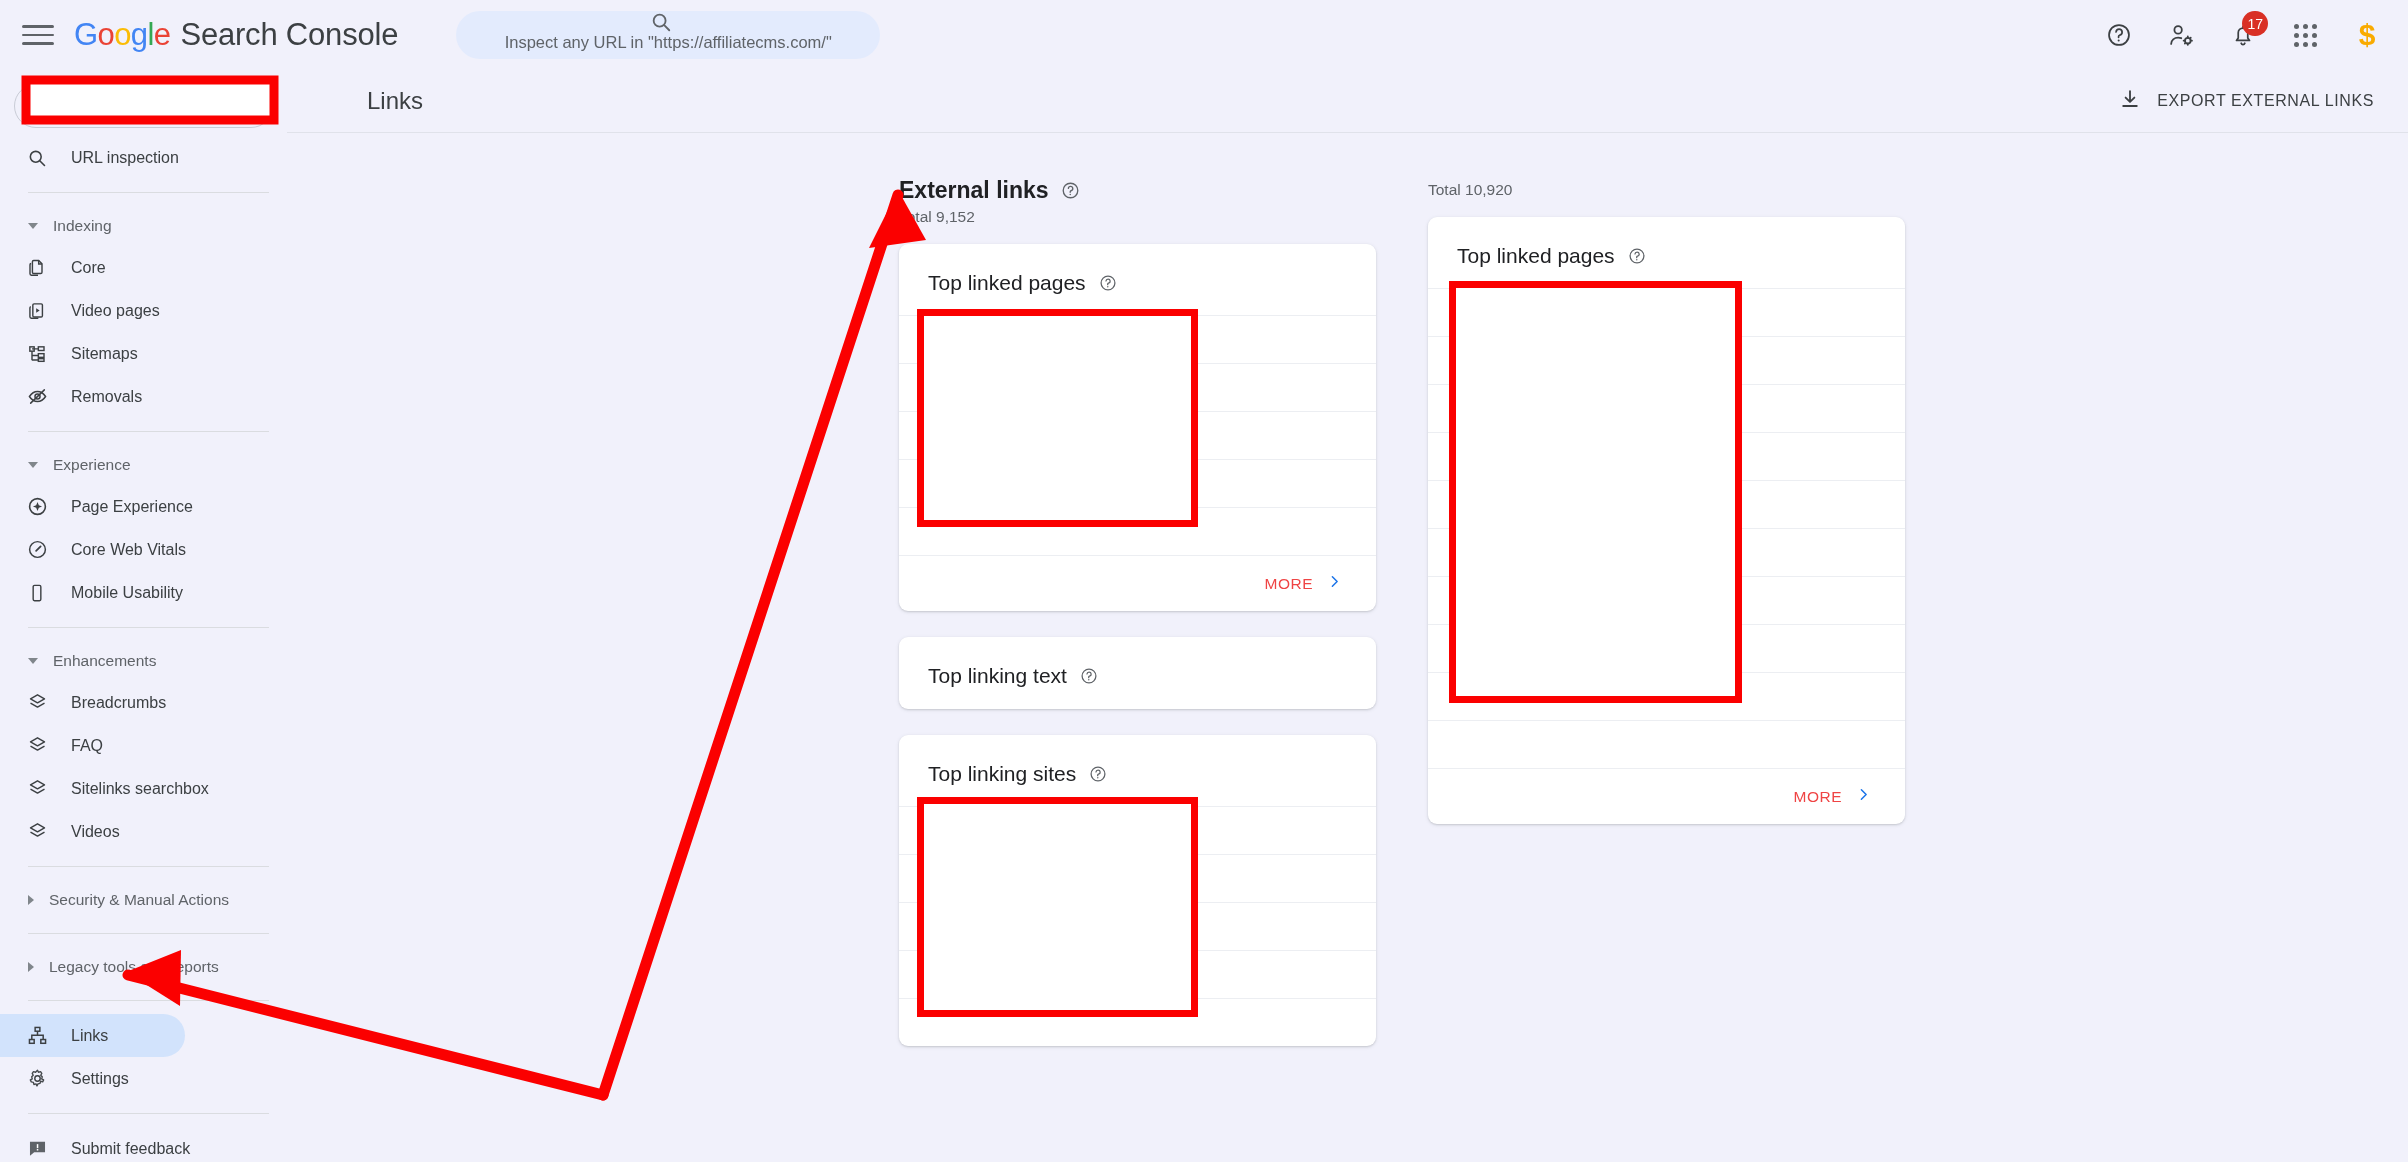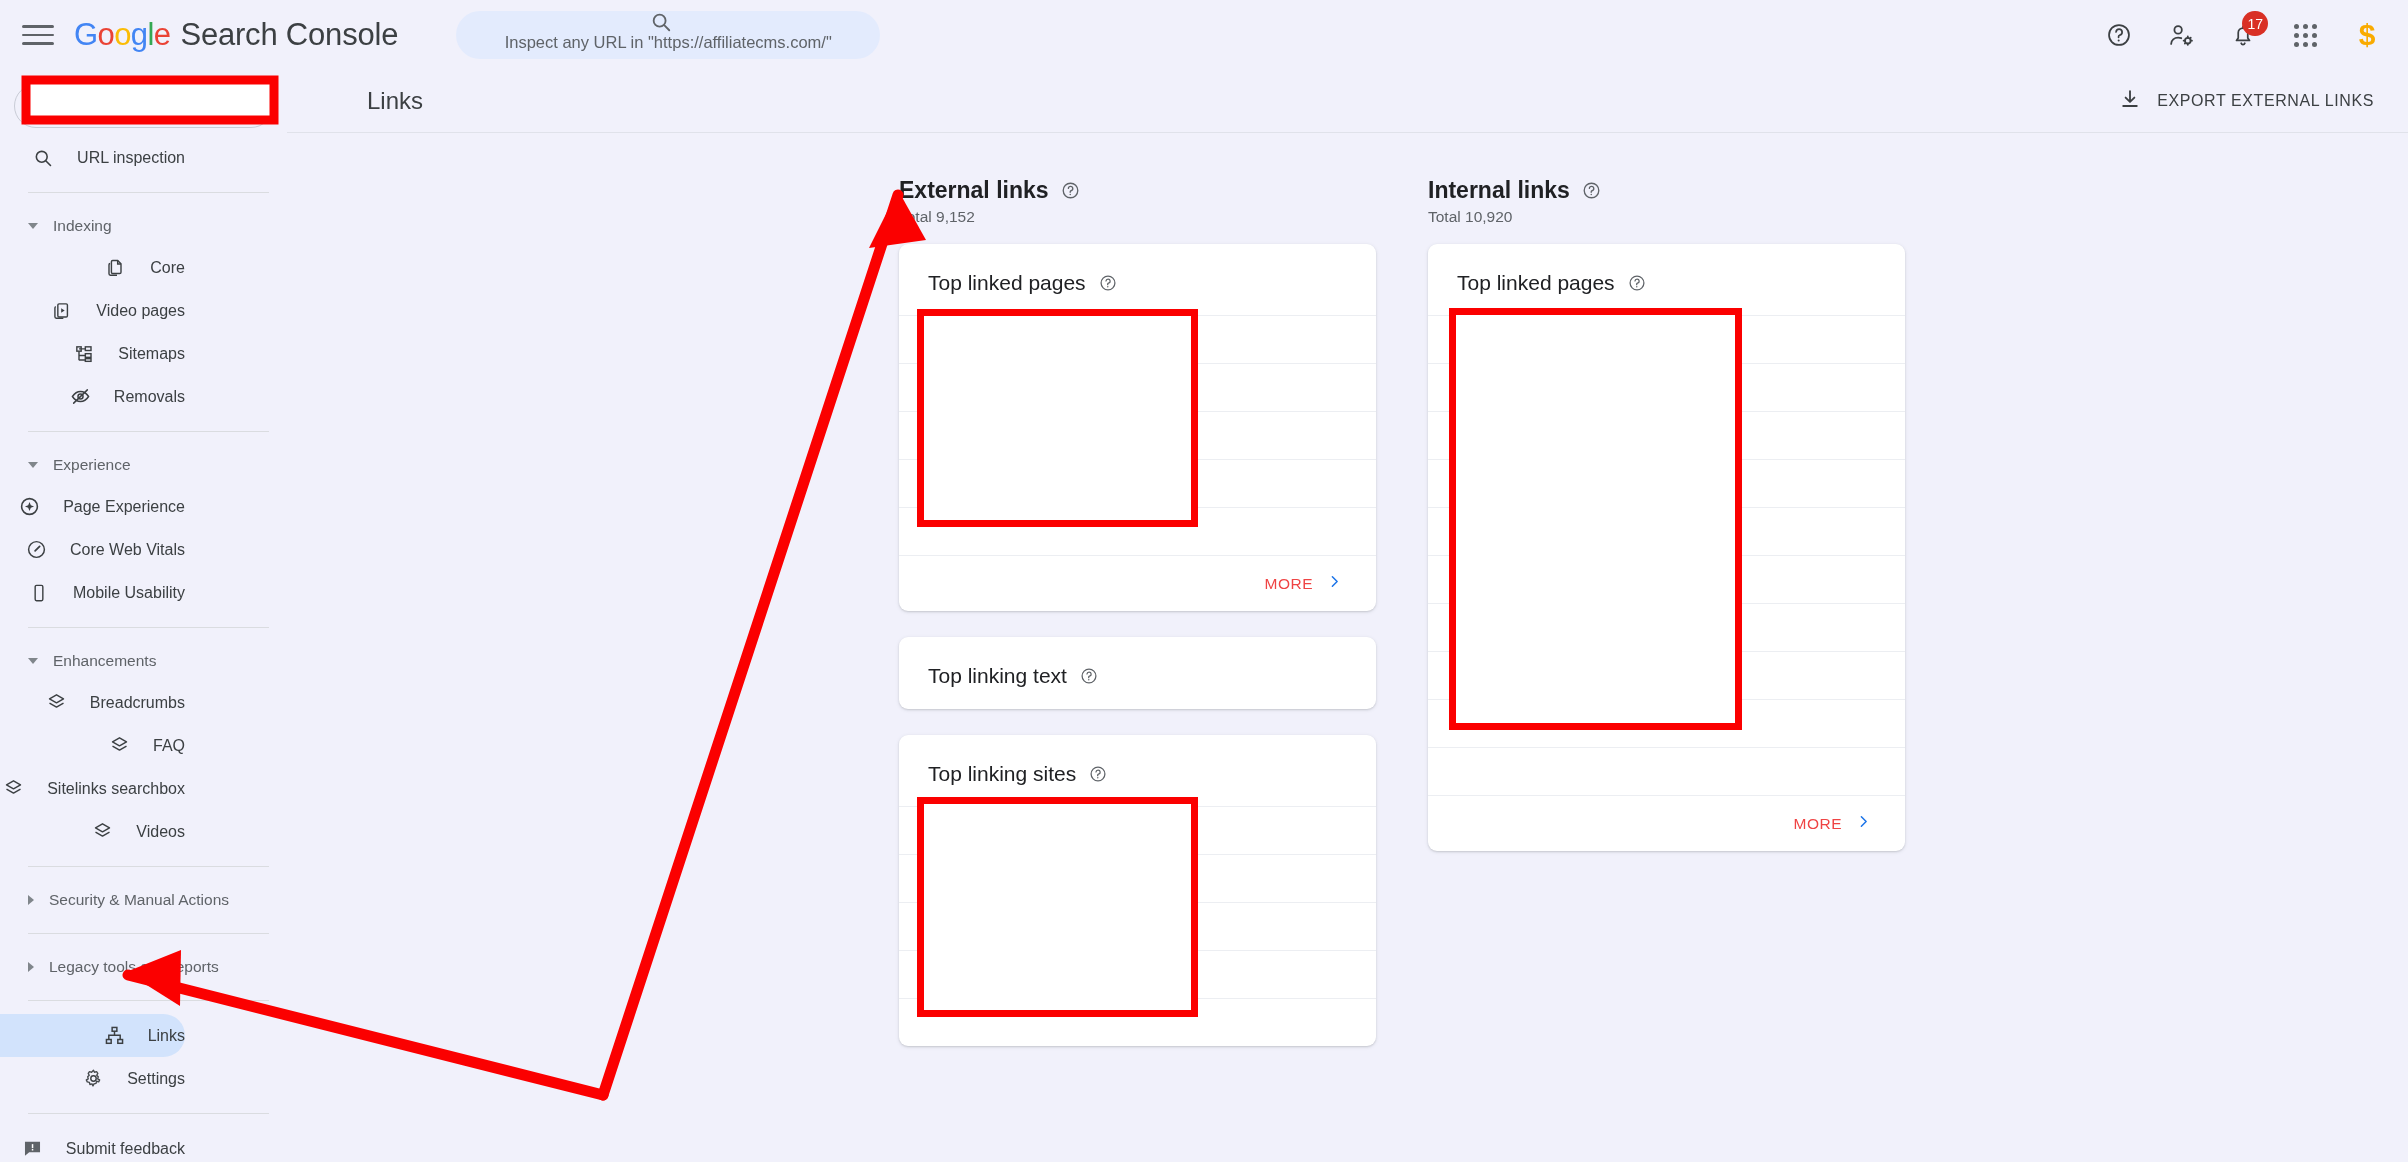--- a/index.html
+++ b/index.html
@@ -60,21 +60,21 @@
     display: flex; align-items: center; padding: 0 18px; position: relative; cursor: pointer;
   }
   .property-select .caret {
     position: absolute; right: 18px; width: 0; height: 0;
     border-left: 6px solid transparent; border-right: 6px solid transparent;
     border-top: 7px solid #5f6368;
   }
   .nav-item {
     height: 43px; display: flex; align-items: center;
     padding-left: 27px; cursor: pointer; position: relative;
-    border-radius: 0 22px 22px 0; margin-right: 102px; justify-content: flex-end;
+    border-radius: 0 22px 22px 0; margin-right: 102px;
   }
   .nav-item.active { background: #d2e3fc; }
   .nav-item .ni-icon { width: 27px; flex: 0 0 27px; display: flex; align-items: center; justify-content: flex-start; }
   .nav-item .ni-label { font-size: 16px; color: #3c4043; margin-left: 17px; white-space: nowrap; }
   .nav-sep { height: 1px; background: #dadce0; margin: 13px 18px 13px 28px; }
   .nav-group {
     height: 40px; display: flex; align-items: center; padding-left: 28px; cursor: pointer;
   }
   .nav-group .tri-down { width: 0; height: 0; border-left: 5px solid transparent; border-right: 5px solid transparent; border-top: 6px solid #80868b; }
   .nav-group .tri-right { width: 0; height: 0; border-top: 5px solid transparent; border-bottom: 5px solid transparent; border-left: 6px solid #80868b; }
@@ -493,30 +493,20 @@
             <div class="card-row"></div>
             <div class="card-row"></div>
             <div class="card-row"></div>
             <div class="redact redact-filled" style="left:18px; top:-9px; width:281px; height:220px;"></div>
           </div>
         </div>
       </div>
 
       <div class="col">
         <div class="col-head">
-          <div class="col-title">
-            <span>Internal links</span>
-            <span class="help-icon">
-              <svg width="19" height="19" viewBox="0 0 24 24" fill="none" stroke="#5f6368" stroke-width="1.7">
-                <circle cx="12" cy="12" r="9.2"></circle>
-                <path d="M9.3 9.3a2.8 2.8 0 1 1 3.3 3c-.7.2-1 .8-1 1.5v.4" stroke-linecap="round"></path>
-                <circle cx="11.7" cy="17" r="0.95" fill="#5f6368" stroke="none"></circle>
-              </svg>
-            </span>
-          </div>
           <div class="col-total">Total 10,920</div>
         </div>
 
         <div class="card">
           <div class="card-title">
             <span>Top linked pages</span>
             <span class="help-icon">
               <svg width="18" height="18" viewBox="0 0 24 24" fill="none" stroke="#5f6368" stroke-width="1.7">
                 <circle cx="12" cy="12" r="9.2"></circle>
                 <path d="M9.3 9.3a2.8 2.8 0 1 1 3.3 3c-.7.2-1 .8-1 1.5v.4" stroke-linecap="round"></path>

